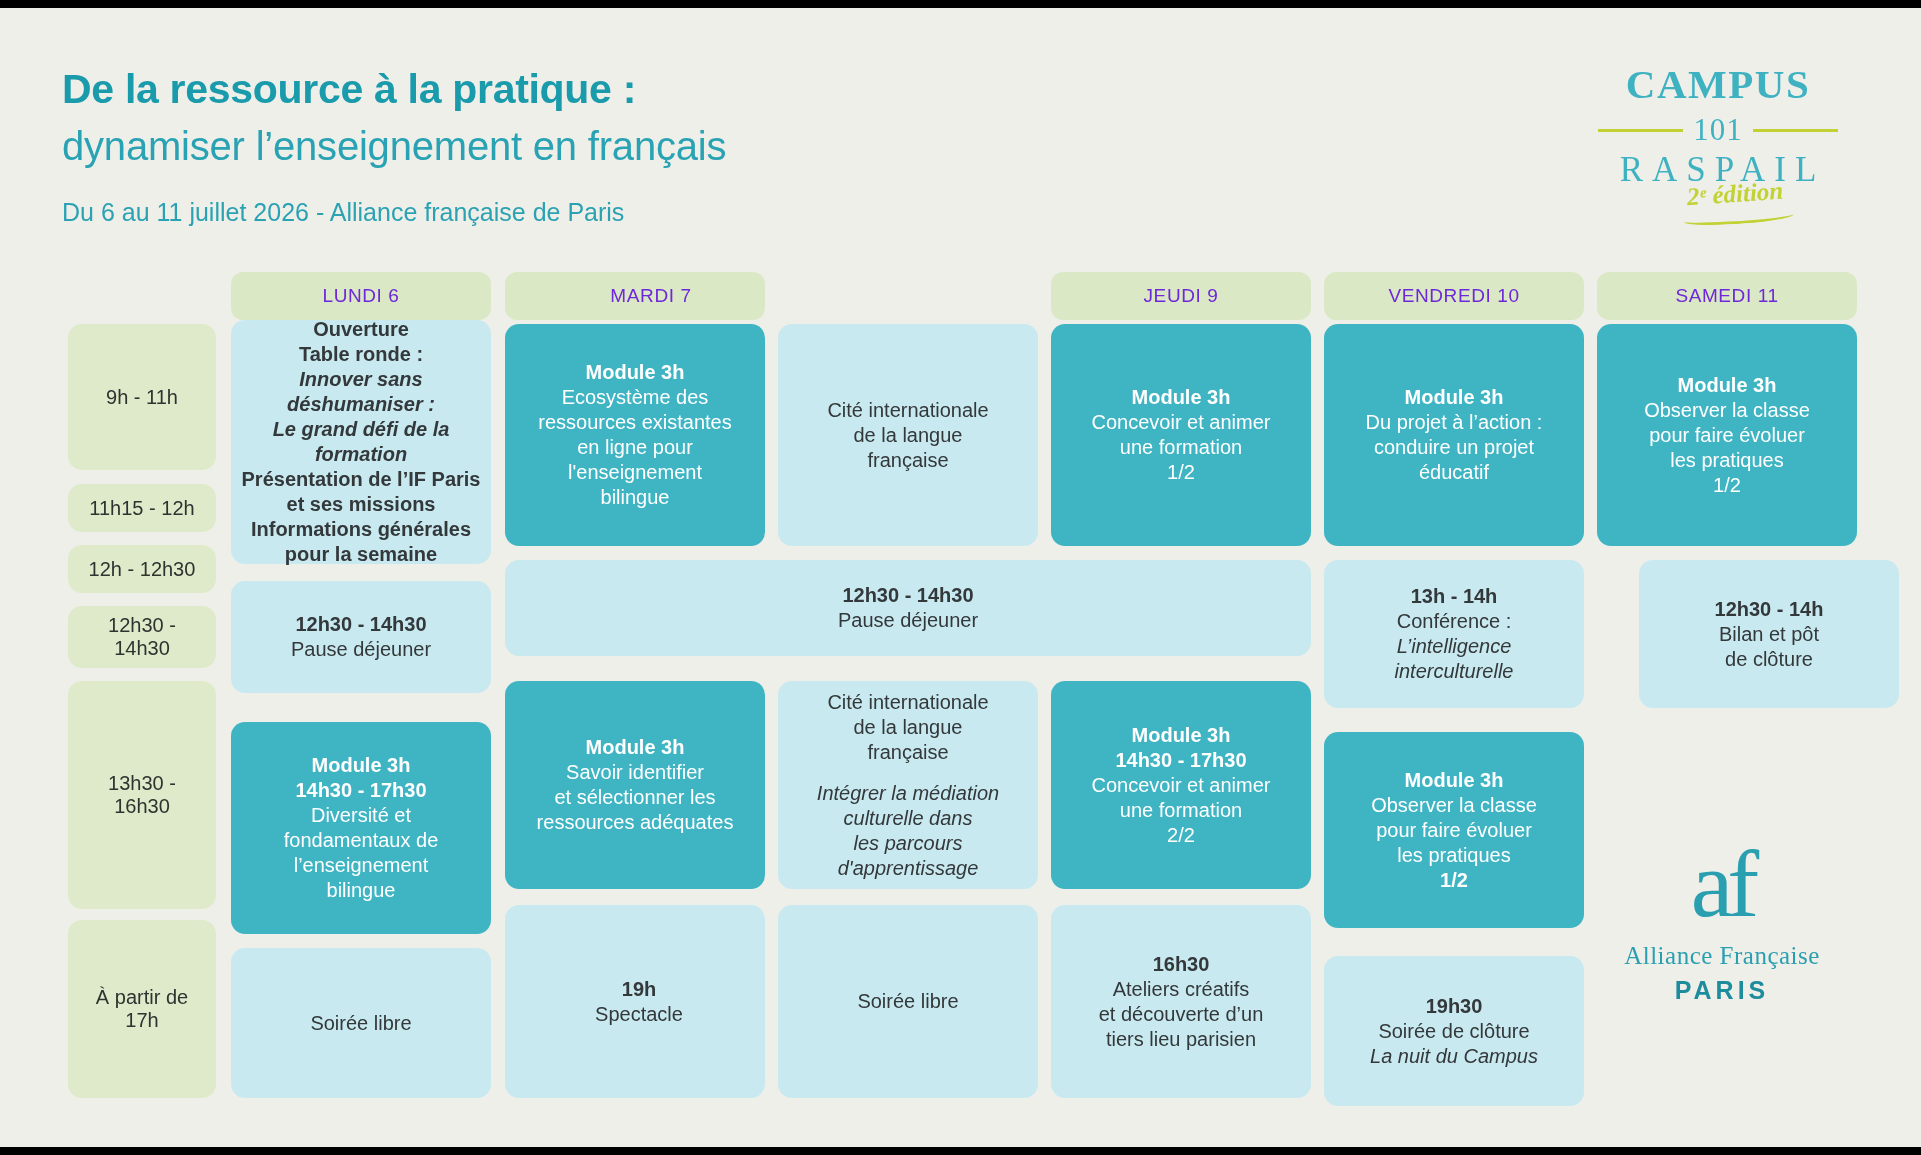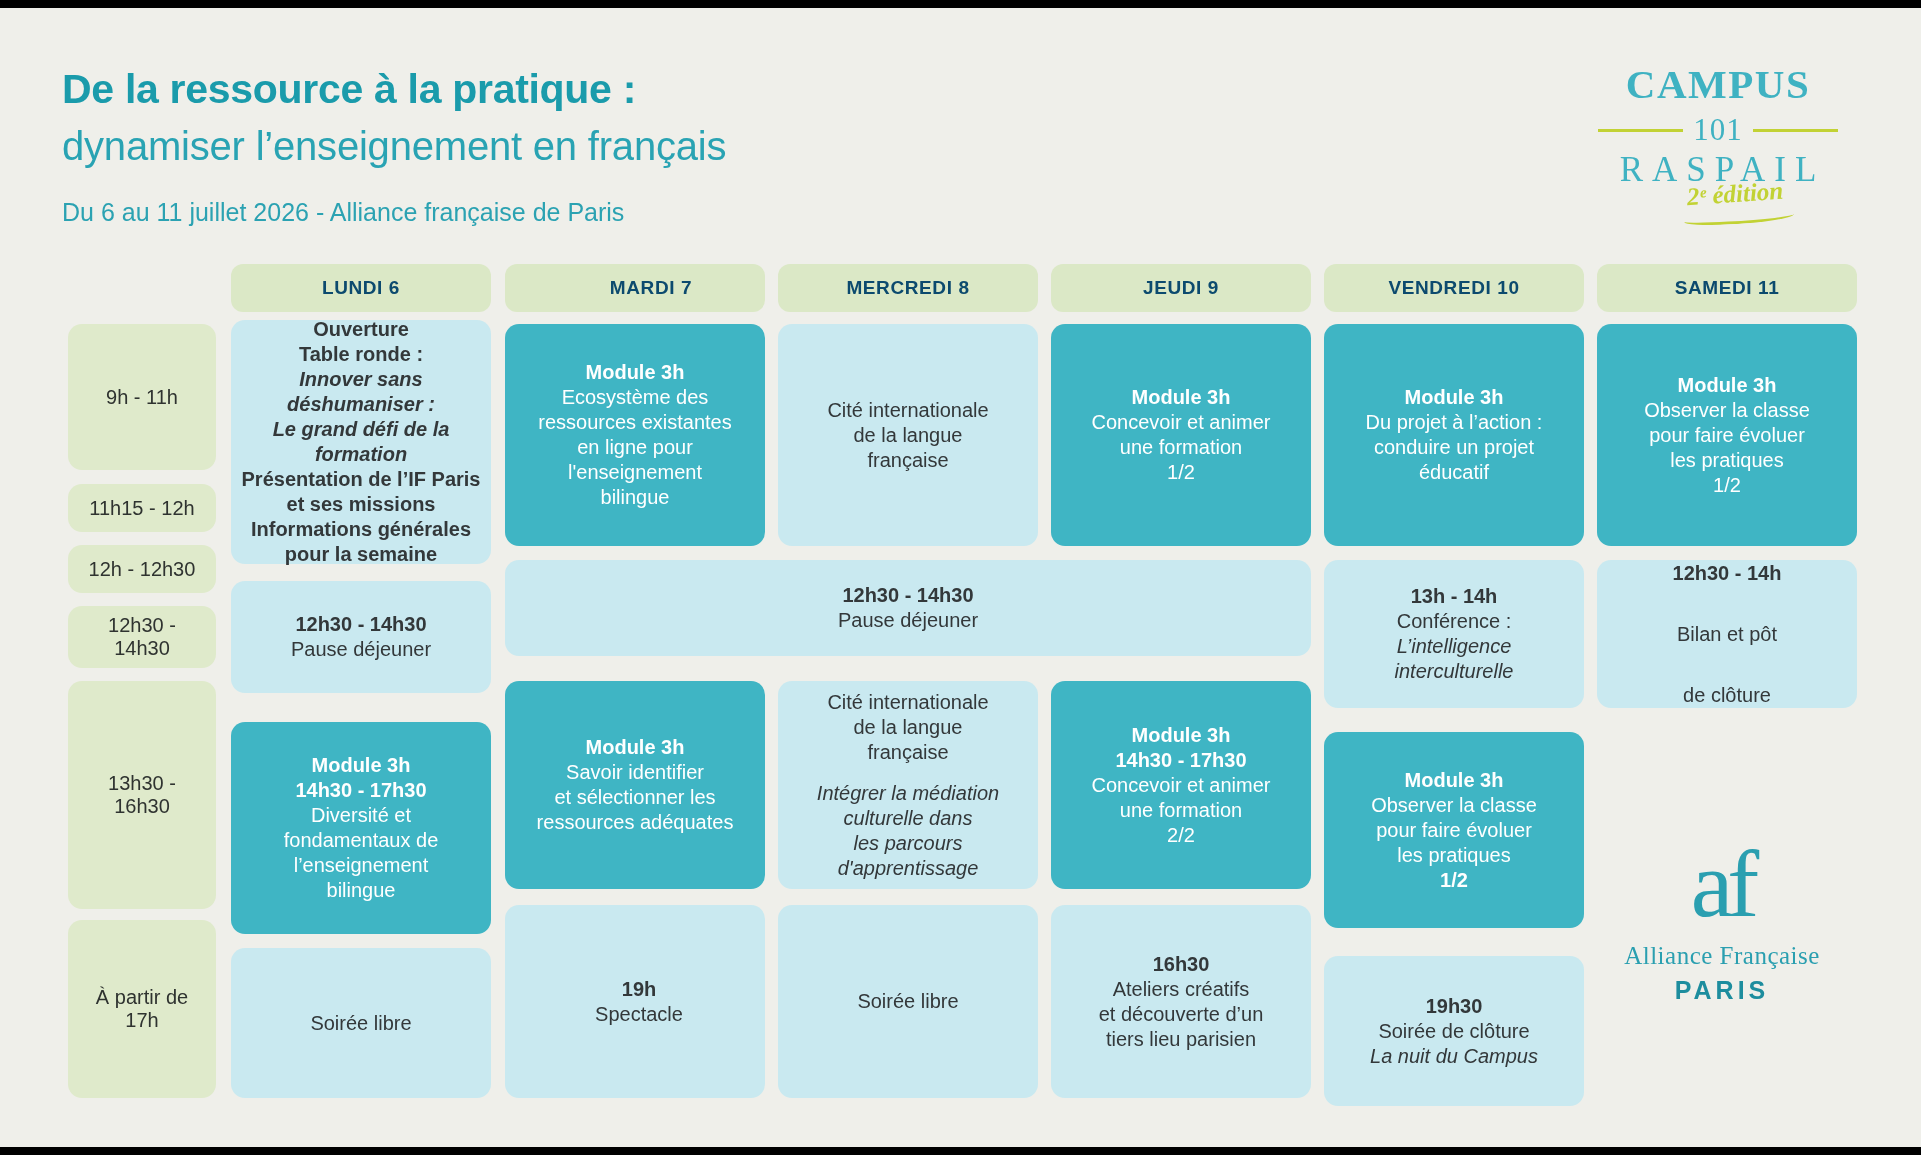--- a/index.html
+++ b/index.html
@@ -169,25 +169,26 @@
     box-sizing: border-box;
     display: flex;
     flex-direction: column;
     align-items: center;
     justify-content: center;
     text-align: center;
     padding: 6px 10px;
   }
   .day-head {
     background: #dbe8c6;
-    color: #0c4a6e;
+    color: #6d28d9;
     font-size: 19px;
     letter-spacing: 0.6px;
-    font-weight: 700;
+    font-weight: 400;
     border-radius: 12px;
+    margin-top: 8px;
   }
   .time-label {
     background: #dfeacb;
     color: #2f3330;
     font-size: 20px;
     font-weight: 400;
     padding-left: 10px;
   }
   .light {
     background: #c9e9f0;
@@ -228,21 +229,20 @@
   </div>
 
   <div id="af-logo">
     <div class="af-mark">af</div>
     <div class="af-name">Alliance  Française</div>
     <div class="af-city">PARIS</div>
   </div>
 
   <div class="cell day-head" style="left:231px;top:256px;width:260px;height:48px;">LUNDI 6</div>
   <div class="cell day-head" style="left:505px;top:256px;width:260px;height:48px;padding-left:42px;">MARDI 7</div>
-  <div class="cell day-head" style="left:778px;top:256px;width:260px;height:48px;">MERCREDI 8</div>
   <div class="cell day-head" style="left:1051px;top:256px;width:260px;height:48px;">JEUDI 9</div>
   <div class="cell day-head" style="left:1324px;top:256px;width:260px;height:48px;">VENDREDI 10</div>
   <div class="cell day-head" style="left:1597px;top:256px;width:260px;height:48px;">SAMEDI 11</div>
 
   <div class="cell time-label" style="left:68px;top:316px;width:148px;height:146px;">9h - 11h</div>
   <div class="cell time-label" style="left:68px;top:476px;width:148px;height:48px;">11h15 - 12h</div>
   <div class="cell time-label" style="left:68px;top:537px;width:148px;height:48px;">12h - 12h30</div>
   <div class="cell time-label" style="left:68px;top:598px;width:148px;height:62px;">12h30 - 14h30</div>
   <div class="cell time-label" style="left:68px;top:673px;width:148px;height:228px;">13h30 - 16h30</div>
   <div class="cell time-label" style="left:68px;top:912px;width:148px;height:178px;">
@@ -312,21 +312,21 @@
     <span class="line">Pause déjeuner</span>
   </div>
 
   <div class="cell light" style="left:1324px;top:552px;width:260px;height:148px;">
     <span class="line t-bold">13h - 14h</span>
     <span class="line">Conférence :</span>
     <span class="line t-italic">L’intelligence</span>
     <span class="line t-italic">interculturelle</span>
   </div>
 
-  <div class="cell light" style="left:1597px;top:552px;width:260px;height:148px;gap:36px;">
+  <div class="cell light" style="left:1639px;top:552px;width:260px;height:148px;">
     <span class="line t-bold">12h30 - 14h</span>
     <span class="line">Bilan et pôt</span>
     <span class="line">de clôture</span>
   </div>
 
   <div class="cell teal" style="left:231px;top:714px;width:260px;height:212px;">
     <span class="line t-bold">Module 3h</span>
     <span class="line t-bold">14h30 - 17h30</span>
     <span class="line">Diversité et</span>
     <span class="line">fondamentaux de</span>

